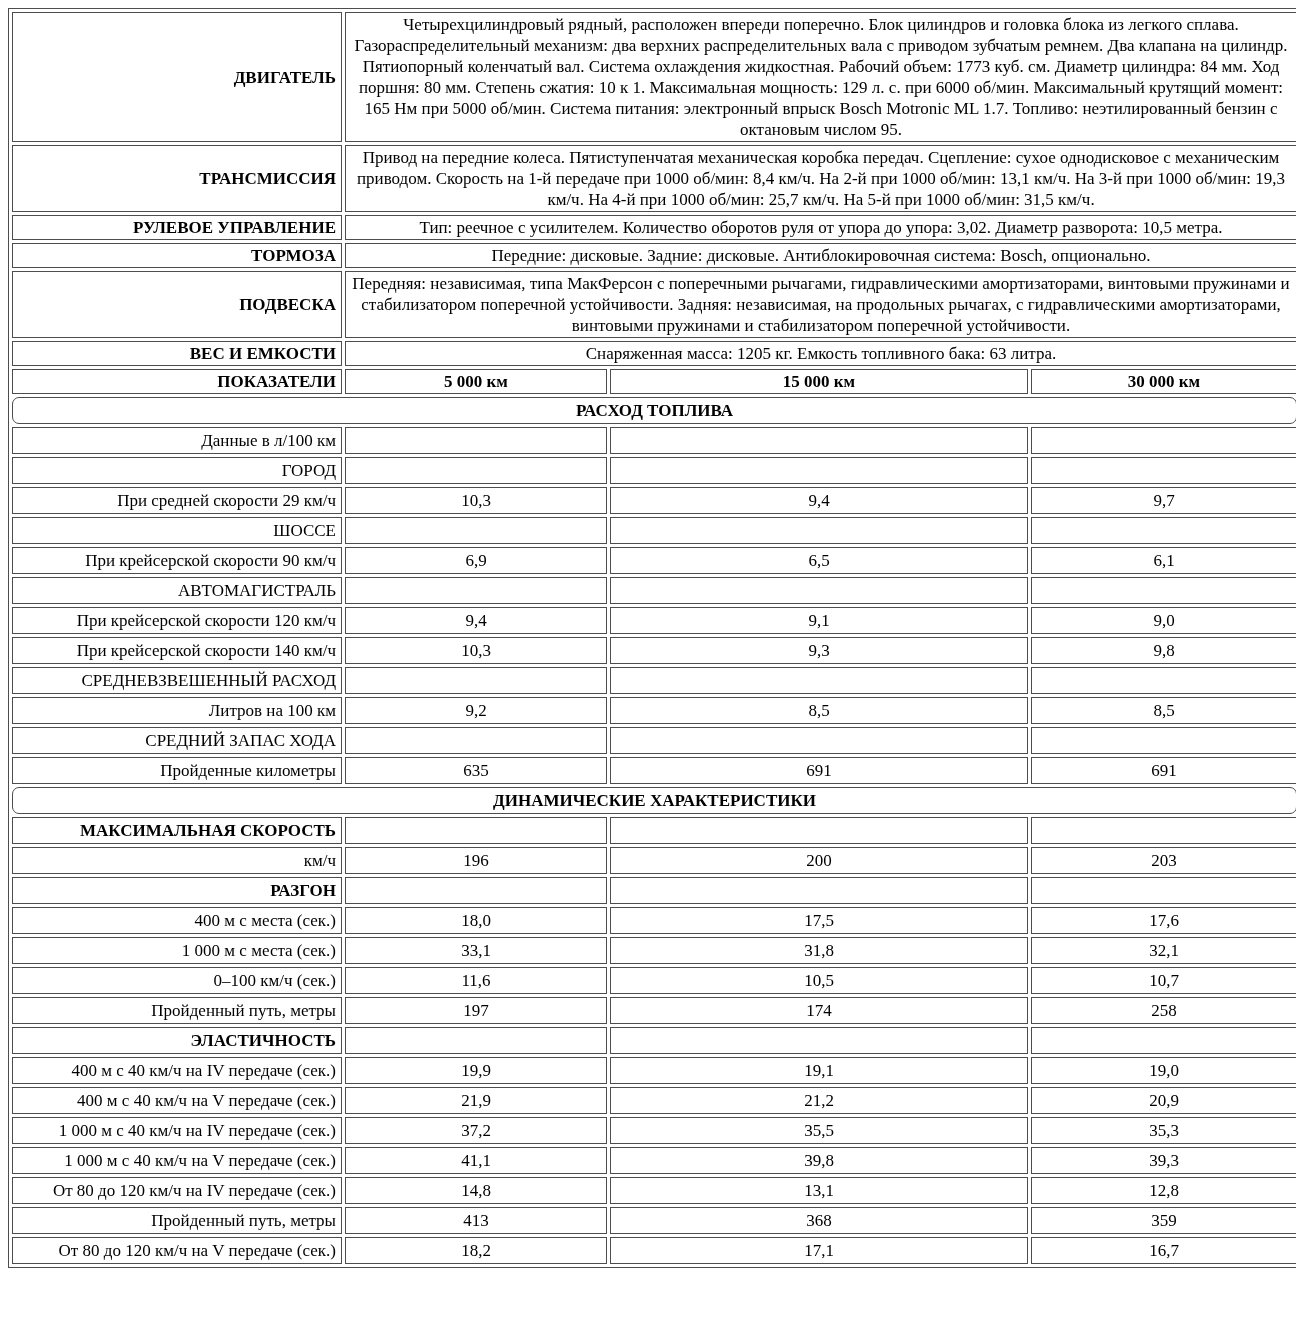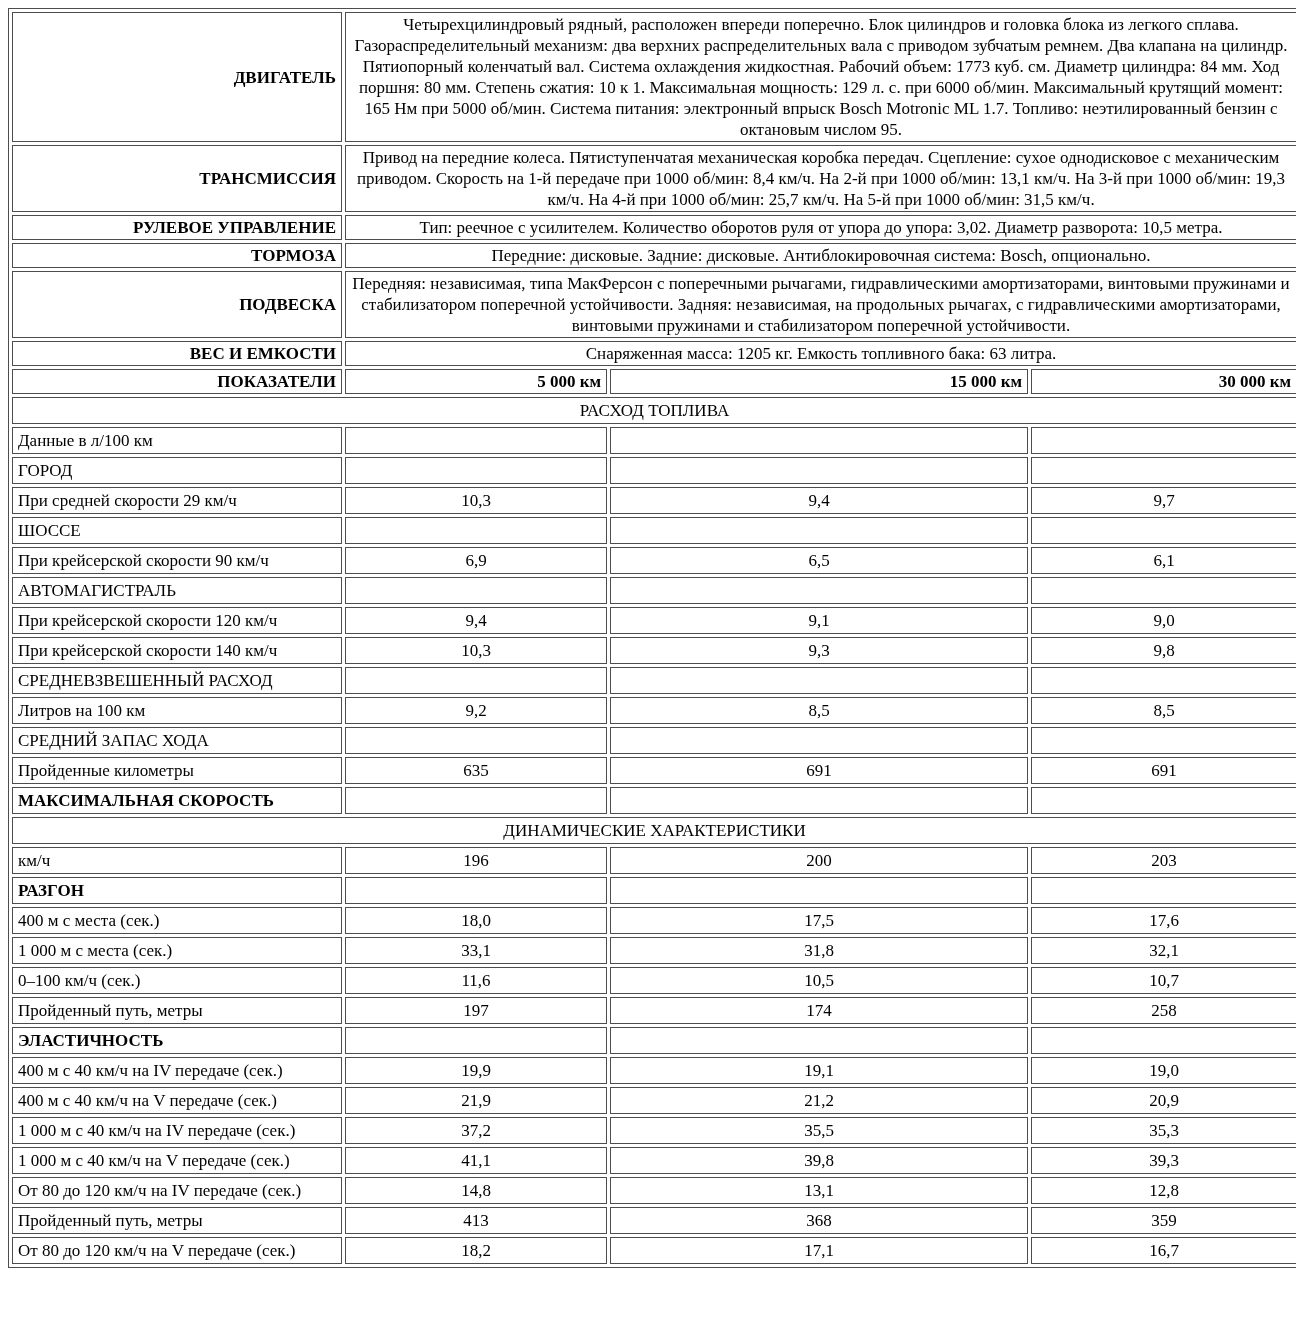--- a/index.html
+++ b/index.html
@@ -35,29 +35,30 @@
     font-weight: bold;
     text-align: right;
     font-family: Liberation Serif, serif;
   }
   td.spec-text {
     text-align: center;
     padding: 2px 6px;
   }
   td.col-header {
     font-weight: bold;
+    text-align: center;
+  }
+  td.section-header {
+    font-weight: bold;
+    text-align: center;
+    height: 23px;
+    border-radius: 7px;
+  }
+  td.row-label {
     text-align: right;
-  }
-  td.section-header {
-    font-weight: normal;
-    text-align: center;
-    height: 23px;
-  }
-  td.row-label {
-    text-align: left;
     height: 23px;
     white-space: nowrap;
   }
   td.row-label.bold {
     font-weight: bold;
   }
   td.row-value {
     text-align: center;
     height: 23px;
   }
@@ -173,27 +174,27 @@
           <td class="row-value"></td>
           <td class="row-value"></td>
         </tr>
         <tr>
           <td class="row-label">Пройденные километры</td>
           <td class="row-value">635</td>
           <td class="row-value">691</td>
           <td class="row-value">691</td>
         </tr>
         <tr>
+          <td class="section-header" colspan="4">ДИНАМИЧЕСКИЕ ХАРАКТЕРИСТИКИ</td>
+        </tr>
+        <tr>
           <td class="row-label bold">МАКСИМАЛЬНАЯ СКОРОСТЬ</td>
           <td class="row-value"></td>
           <td class="row-value"></td>
           <td class="row-value"></td>
-        </tr>
-        <tr>
-          <td class="section-header" colspan="4">ДИНАМИЧЕСКИЕ ХАРАКТЕРИСТИКИ</td>
         </tr>
         <tr>
           <td class="row-label">км/ч</td>
           <td class="row-value">196</td>
           <td class="row-value">200</td>
           <td class="row-value">203</td>
         </tr>
         <tr>
           <td class="row-label bold">РАЗГОН</td>
           <td class="row-value"></td>

